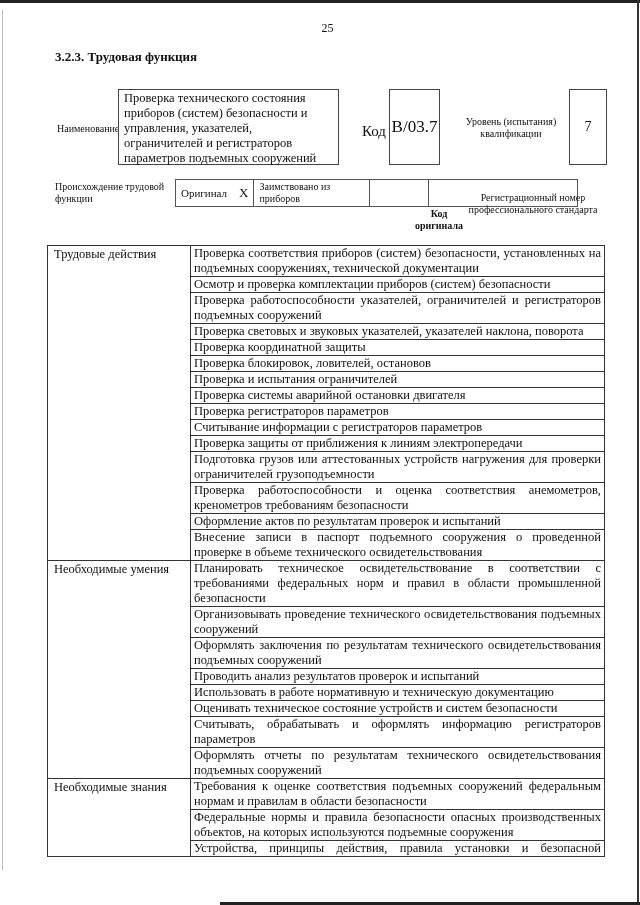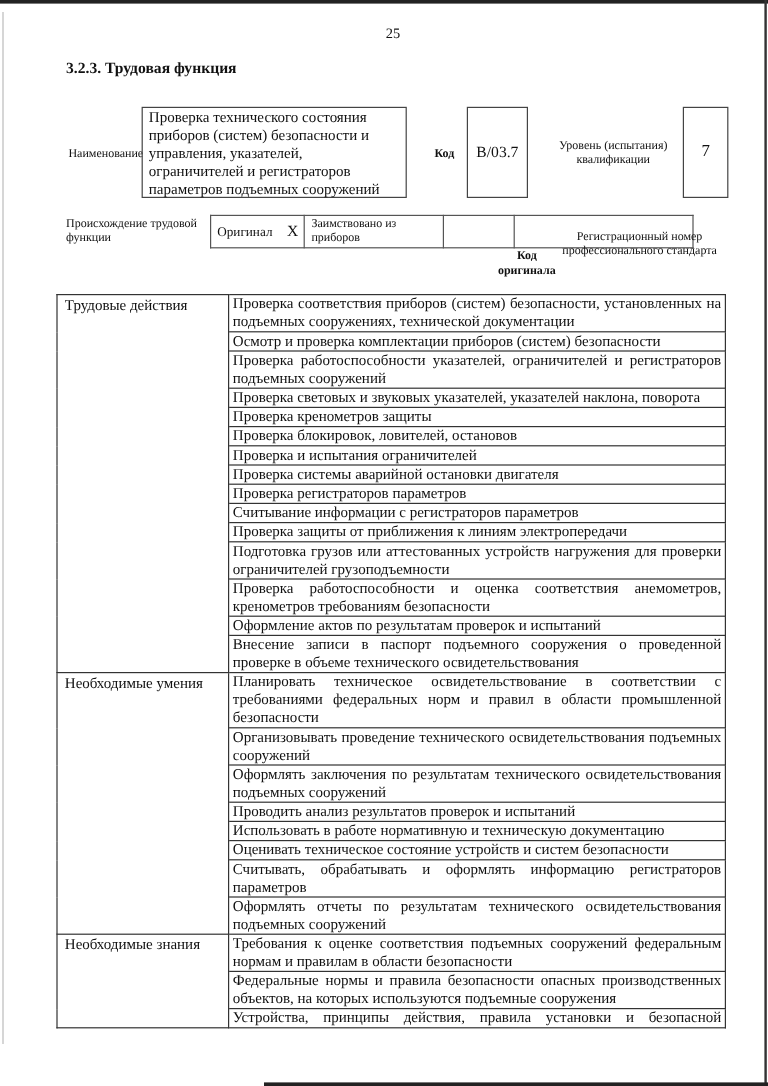--- a/index.html
+++ b/index.html
@@ -14,22 +14,22 @@
   .scan-bottom { position: absolute; left: 220px; top: 902px; width: 420px; height: 3px; background: #222; }
 
   .page-num { position: absolute; left: 0; width: 655px; top: 21px; text-align: center; font-size: 12px; }
   .section-title { position: absolute; left: 55px; top: 49px; font-size: 13px; font-weight: bold; }
 
   .small { font-size: 10px; line-height: 12px; }
   .abs { position: absolute; }
 
   .name-label { left: 57px; top: 123px; }
   .name-box { left: 118px; top: 89px; width: 221px; height: 76px; border: 1px solid #444; font-size: 12.5px; line-height: 15px; padding: 1px 5px; box-sizing: border-box; }
-  .code-label { left: 362px; top: 123px; font-size: 10px; font-weight: bold; }
-  .code-box { left: 389px; top: 89px; width: 51px; height: 76px; border: 1px solid #444; box-sizing: border-box; display: flex; align-items: center; justify-content: center; font-size: 13px; }
+  .code-label { left: 362px; top: 123px; font-size: 15px; }
+  .code-box { left: 389px; top: 89px; width: 51px; height: 76px; border: 1px solid #444; box-sizing: border-box; display: flex; align-items: center; justify-content: center; font-size: 17px; }
   .level-label { left: 455px; top: 116px; width: 112px; text-align: center; }
   .level-box { left: 569px; top: 89px; width: 38px; height: 76px; border: 1px solid #444; box-sizing: border-box; display: flex; align-items: center; justify-content: center; font-size: 14px; }
 
   .origin-label { left: 55px; top: 181px; }
   .origin-table { left: 175px; top: 179px; height: 27px; border: 1px solid #555; border-collapse: collapse; }
   .origin-table td { border: 1px solid #555; padding: 0 5px; height: 26px; vertical-align: middle; }
   .origin-table .o1 { width: 60px; font-size: 11px; }
   .o1 .x { margin-left: 12px; font-size: 13px; }
   .origin-table .o2 { width: 105px; }
   .origin-table .o3 { width: 48px; }
@@ -86,21 +86,21 @@
       <tr>
         <td class="item">Осмотр и проверка комплектации приборов (систем) безопасности</td>
       </tr>
       <tr>
         <td class="item">Проверка работоспособности указателей, ограничителей и регистраторов подъемных сооружений</td>
       </tr>
       <tr>
         <td class="item">Проверка световых и звуковых указателей, указателей наклона, поворота</td>
       </tr>
       <tr>
-        <td class="item">Проверка кренометров защиты</td>
+        <td class="item">Проверка координатной защиты</td>
       </tr>
       <tr>
         <td class="item">Проверка блокировок, ловителей, остановов</td>
       </tr>
       <tr>
         <td class="item">Проверка и испытания ограничителей</td>
       </tr>
       <tr>
         <td class="item">Проверка системы аварийной остановки двигателя</td>
       </tr>

